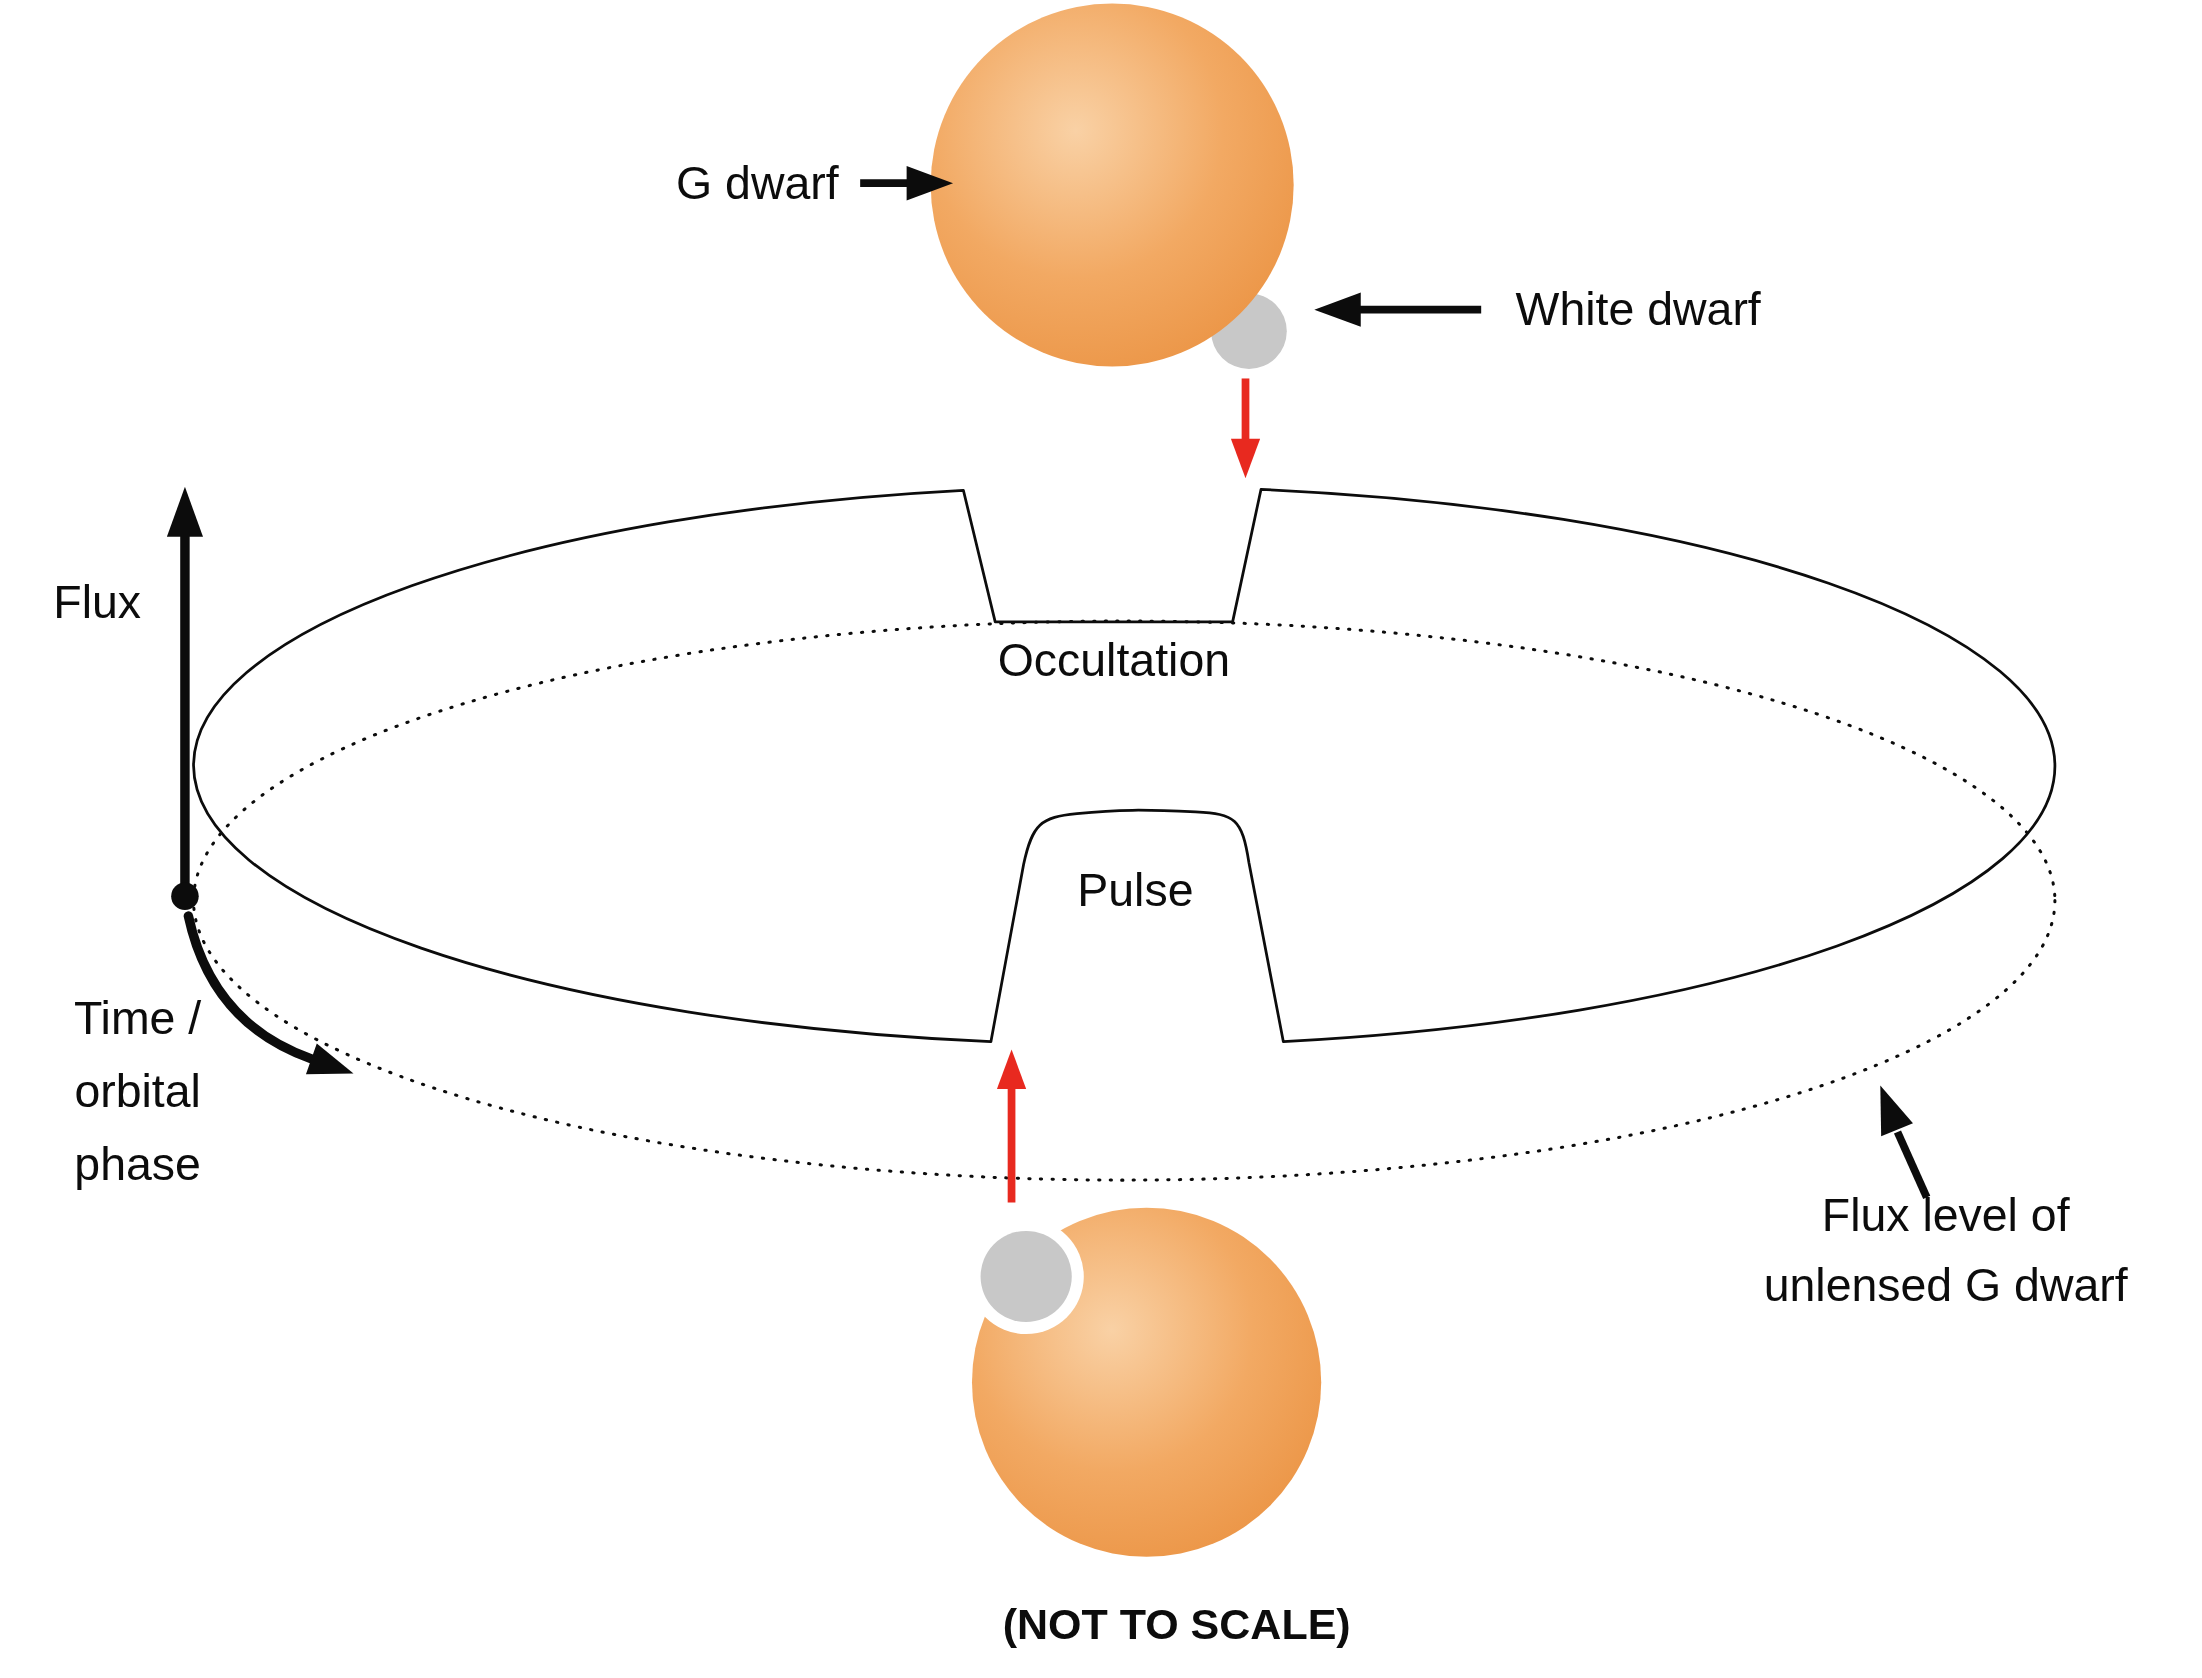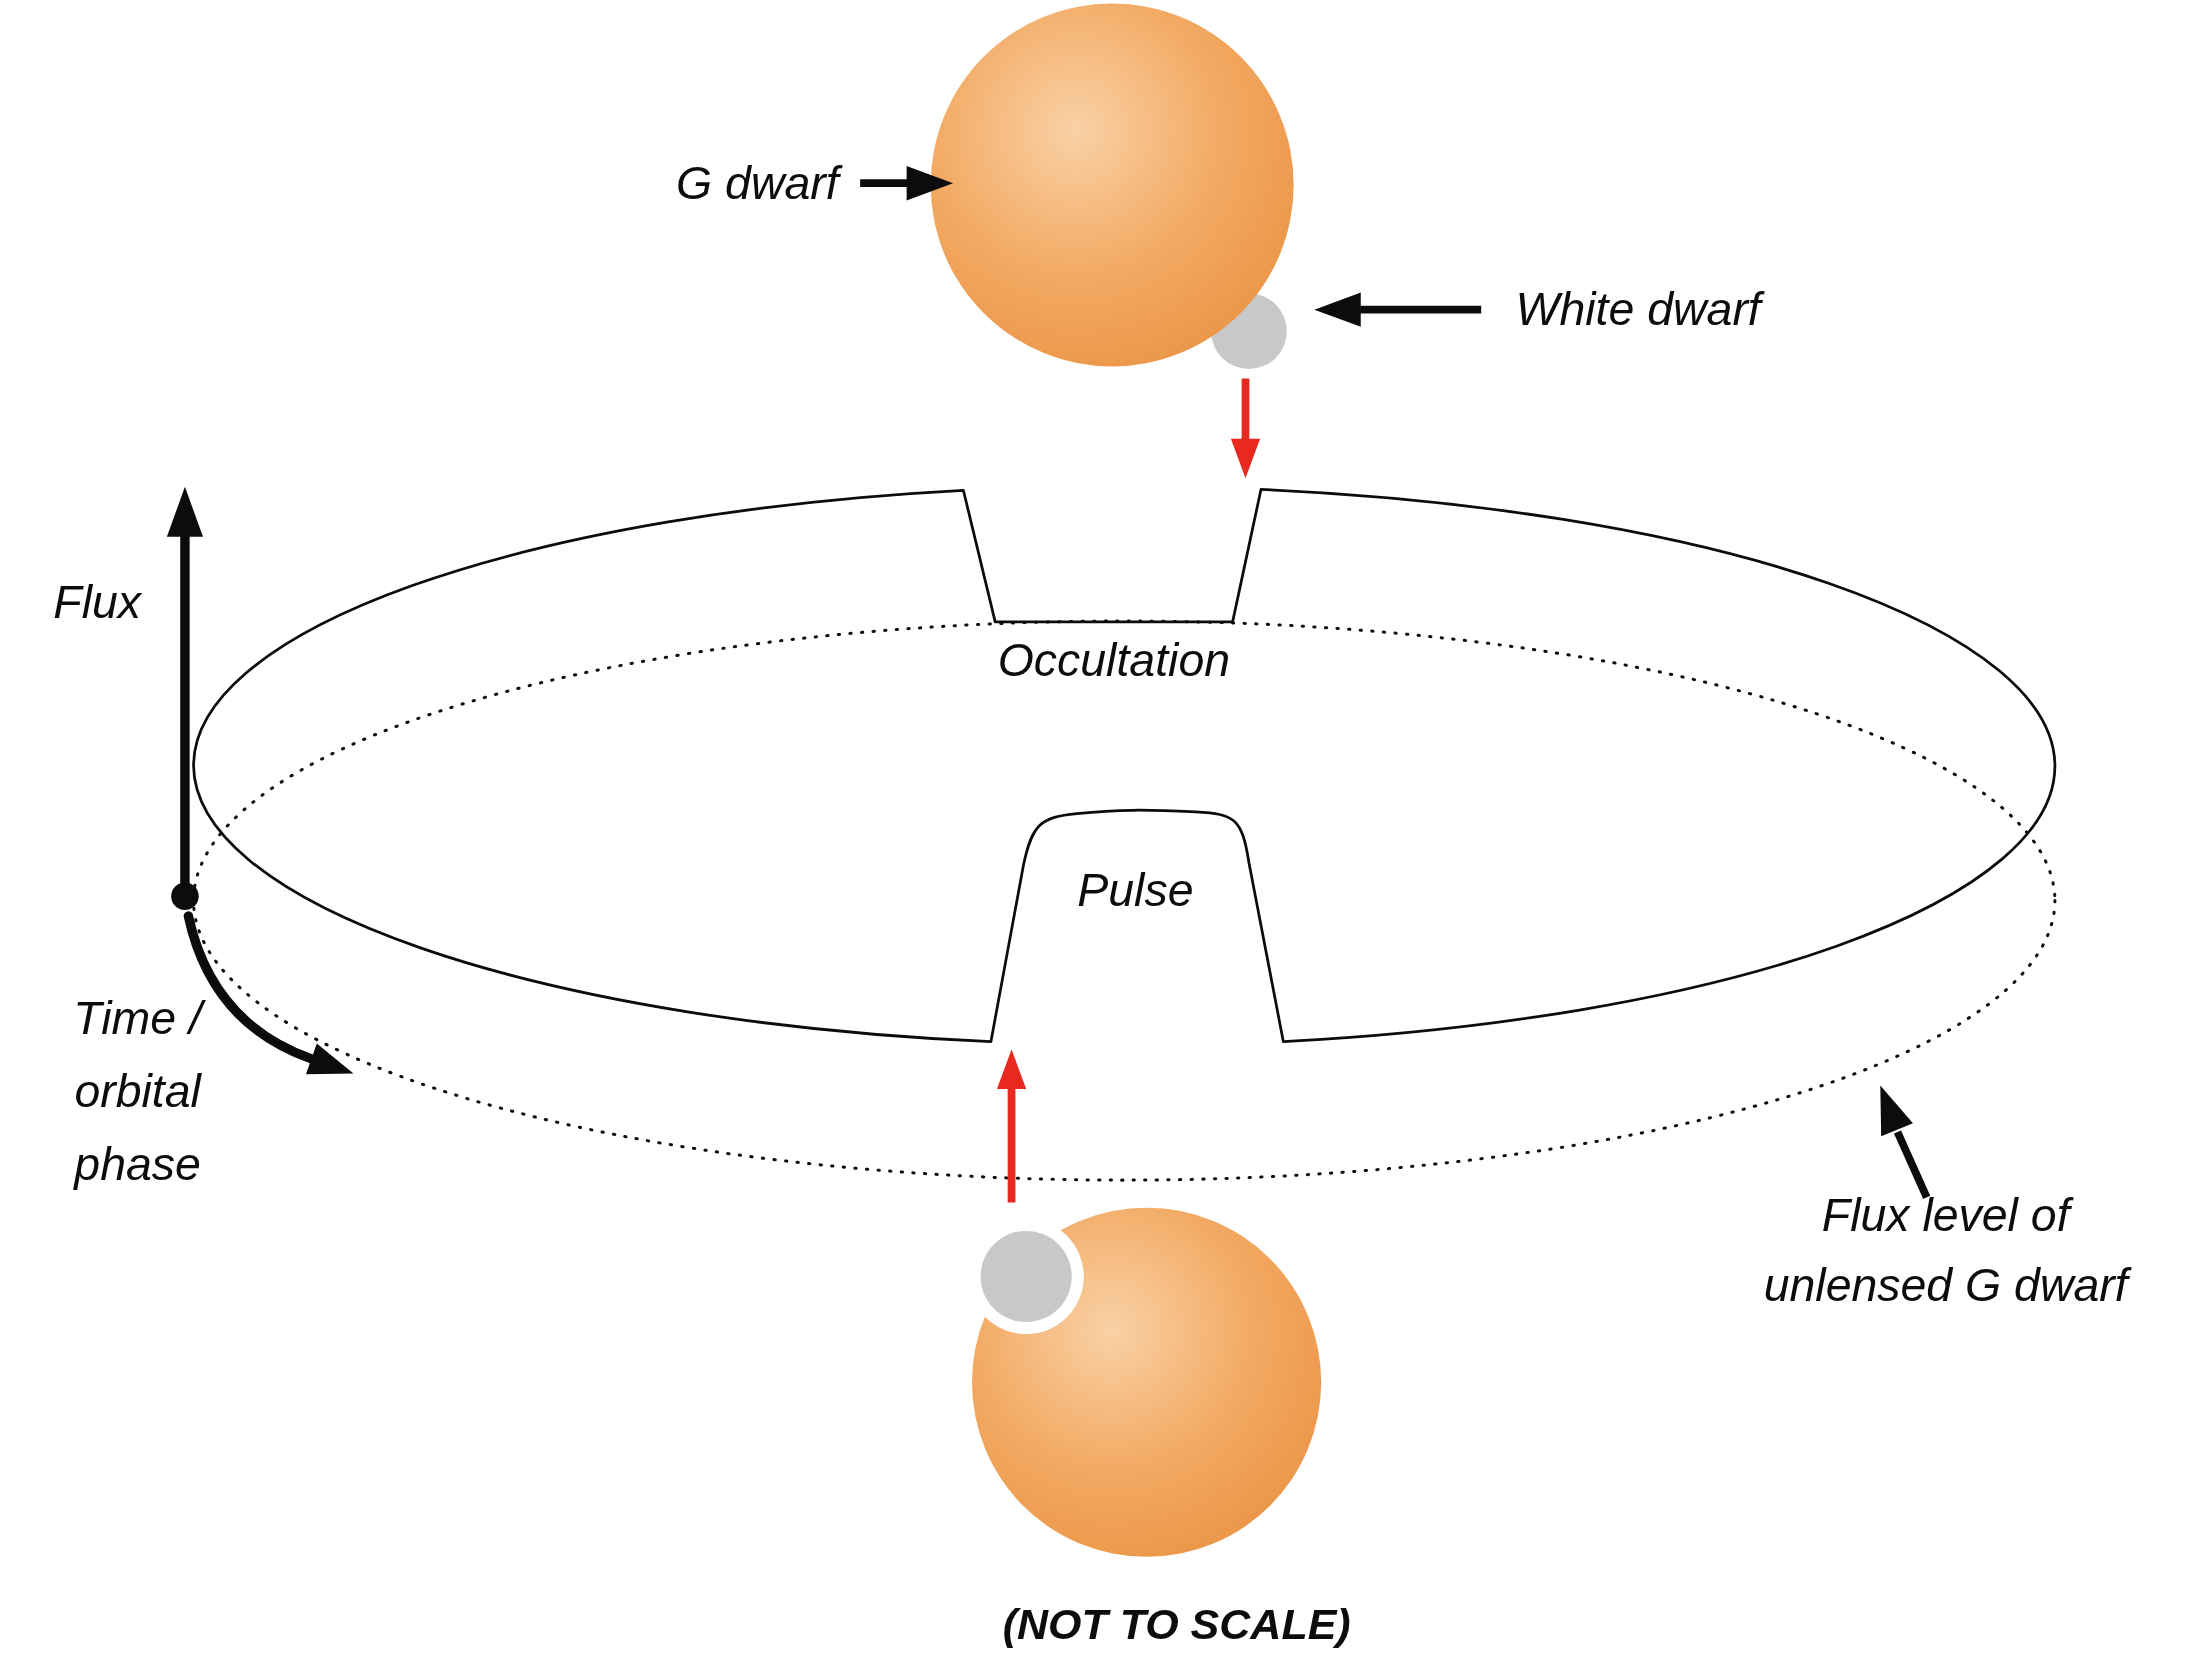--- a/index.html
+++ b/index.html
@@ -4,21 +4,20 @@
 <style>
   html, body {
     margin: 0;
     padding: 0;
     background: #ffffff;
   }
   .stage {
     width: 100%;
     max-width: 2203px;
     margin: 0 auto;
-    font-style: italic;
   }
   .stage svg {
     display: block;
     width: 100%;
     height: auto;
     background: #ffffff;
   }
   text {
     font-family: "Liberation Sans", "DejaVu Sans", sans-serif;
     fill: #0c0c0c;

